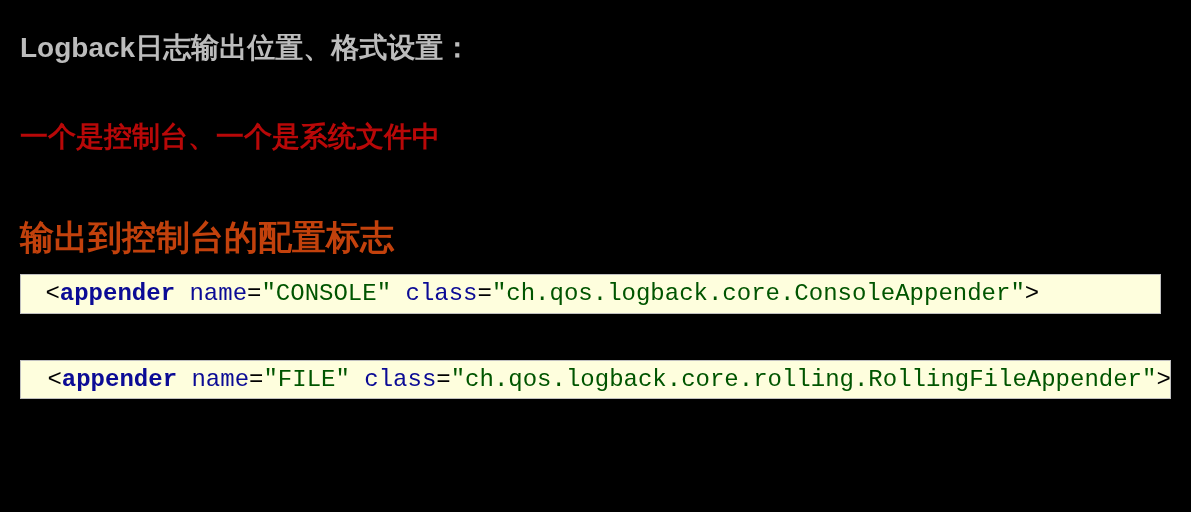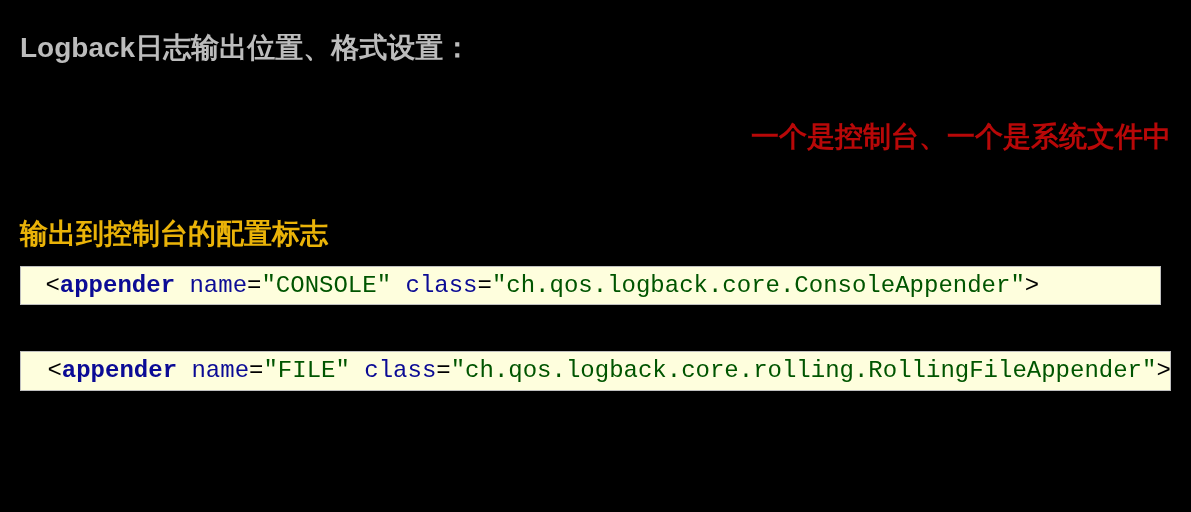--- a/index.html
+++ b/index.html
@@ -18,27 +18,27 @@
     color: #bcbcbc;
     font-size: 28px;
     font-weight: bold;
     margin: 0 0 50px 0;
     line-height: 1.4;
   }
   .red-center {
     color: #b80808;
     font-size: 28px;
     font-weight: bold;
-    text-align: right;
+    text-align: left;
     margin: 0 0 58px 0;
     line-height: 1.4;
   }
   .subheading {
-    color: #eab308;
-    font-size: 28px;
+    color: #c2410c;
+    font-size: 34px;
     font-weight: bold;
     margin: 0 0 12px 0;
     line-height: 1.4;
   }
   .code-block {
     background: #fefedd;
     border: 1px solid #bfbfbf;
     padding: 2px 10px;
     font-family: "Consolas", "Courier New", monospace;
     font-size: 24px;

